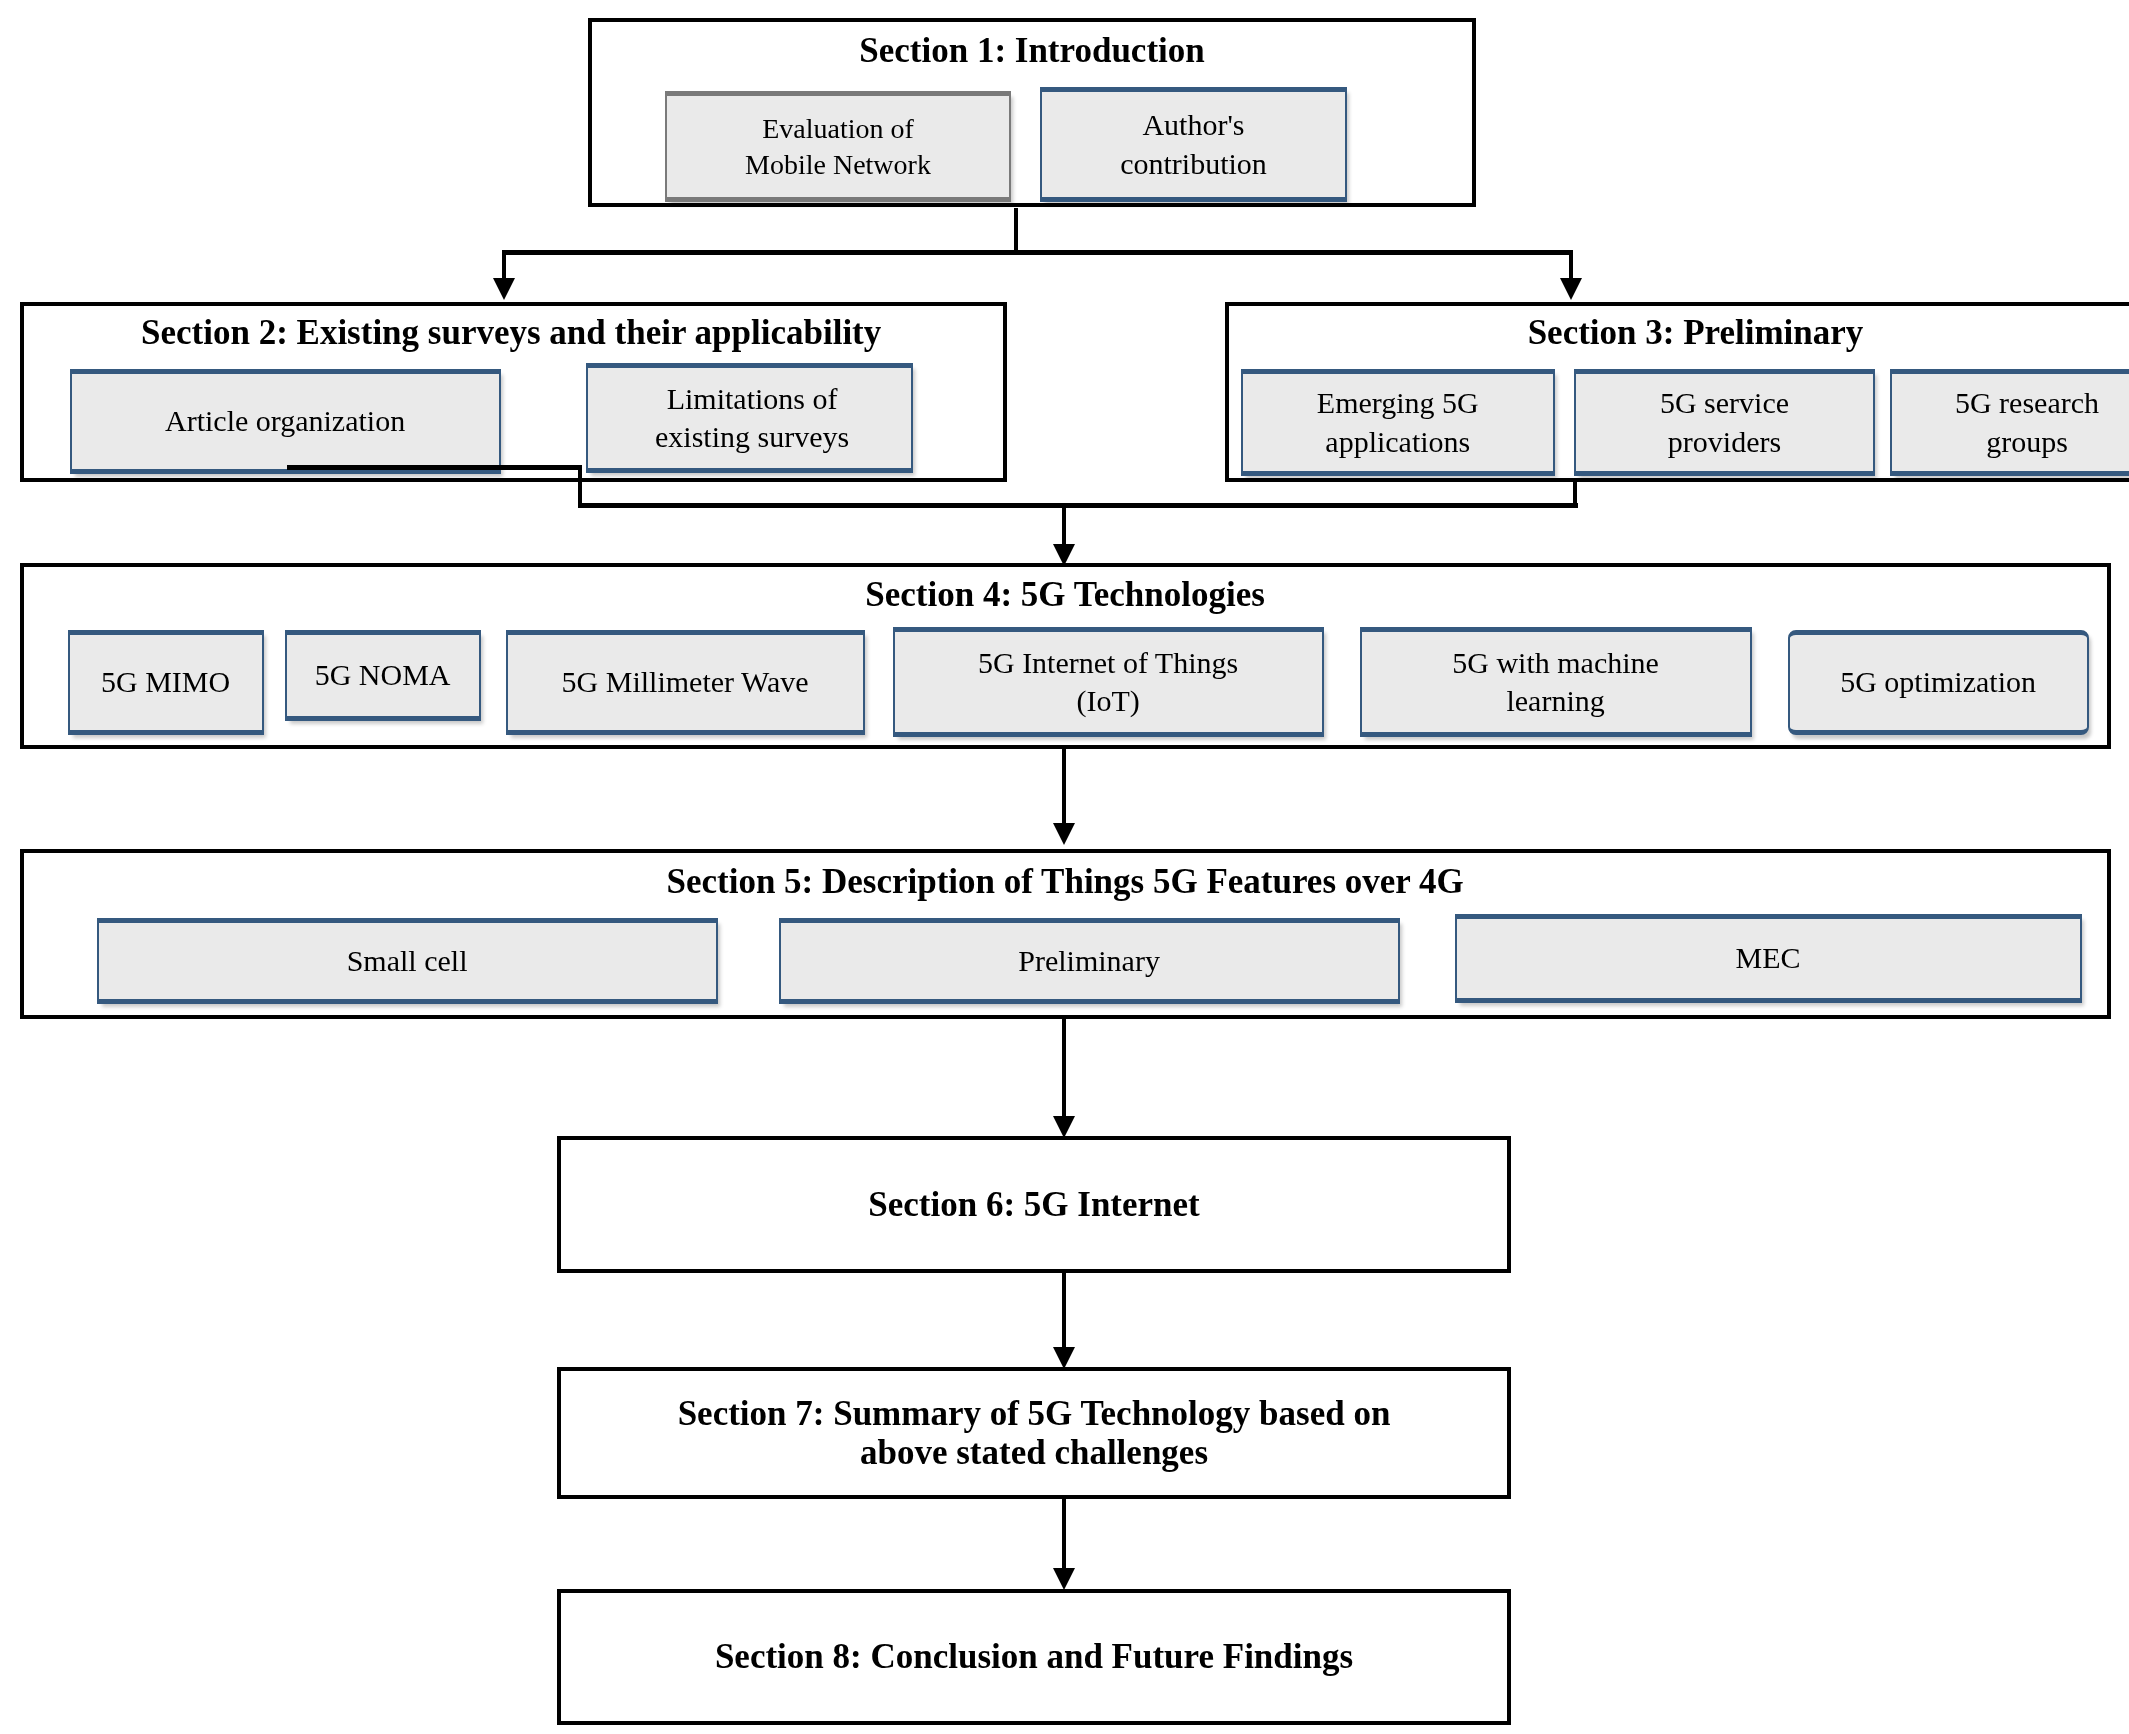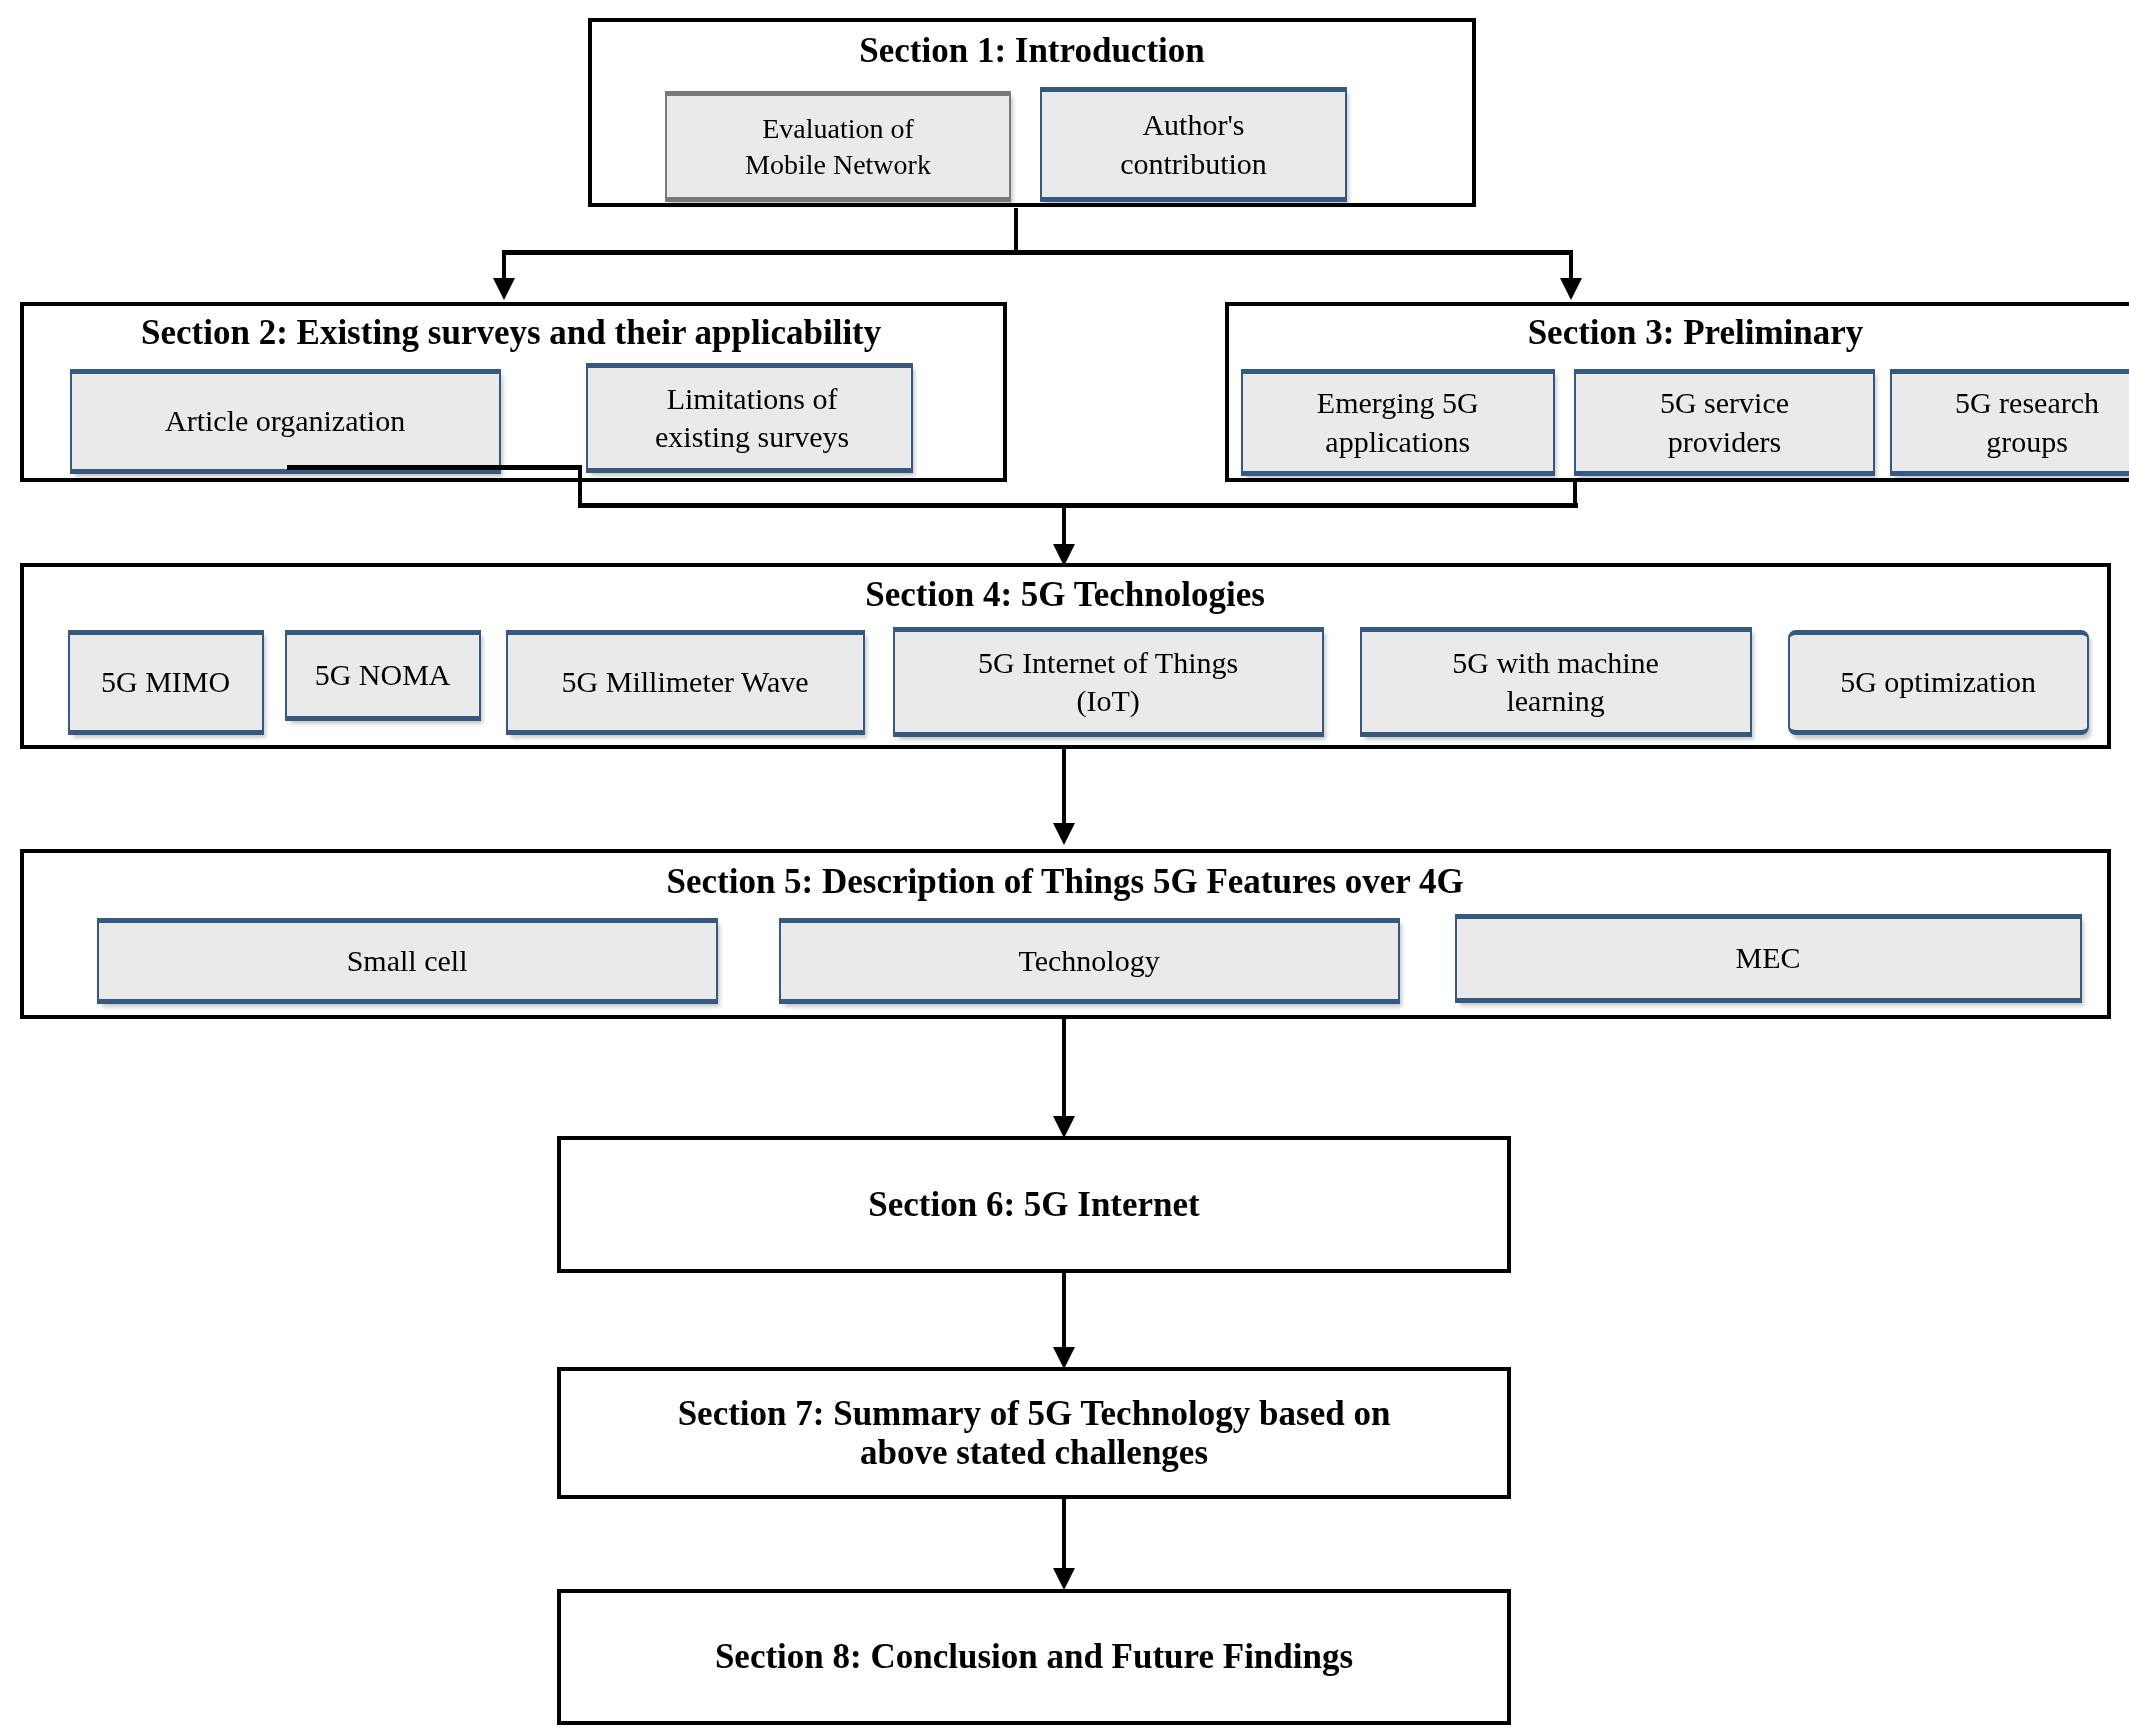--- a/index.html
+++ b/index.html
@@ -155,21 +155,21 @@
 
 <div class="vline" style="left:1062px; top:749px; height:82px;"></div>
 <div class="arrow-down" style="left:1053px; top:823px;"></div>
 
 <div class="section-box" style="left:19.6px; top:849px; width:2091px; height:170px;">
   <div class="section-title" style="font-size:35px; margin-top:9.1px;">Section 5: Description of Things 5G Features over 4G</div>
   <div class="sub-box" style="left:73px; top:65px; width:621px; height:86px; font-size:30px;">
     <span>Small cell</span>
   </div>
   <div class="sub-box" style="left:755px; top:65px; width:621px; height:86px; font-size:30px;">
-    <span>Technology</span>
+    <span>Preliminary</span>
   </div>
   <div class="sub-box" style="left:1431px; top:61px; width:627px; height:89px; font-size:30px;">
     <span>MEC</span>
   </div>
 </div>
 
 <div class="vline" style="left:1062px; top:1019px; height:105px;"></div>
 <div class="arrow-down" style="left:1053px; top:1116px;"></div>
 
 <div class="section-box" style="left:557px; top:1136px; width:954px; height:137px;

